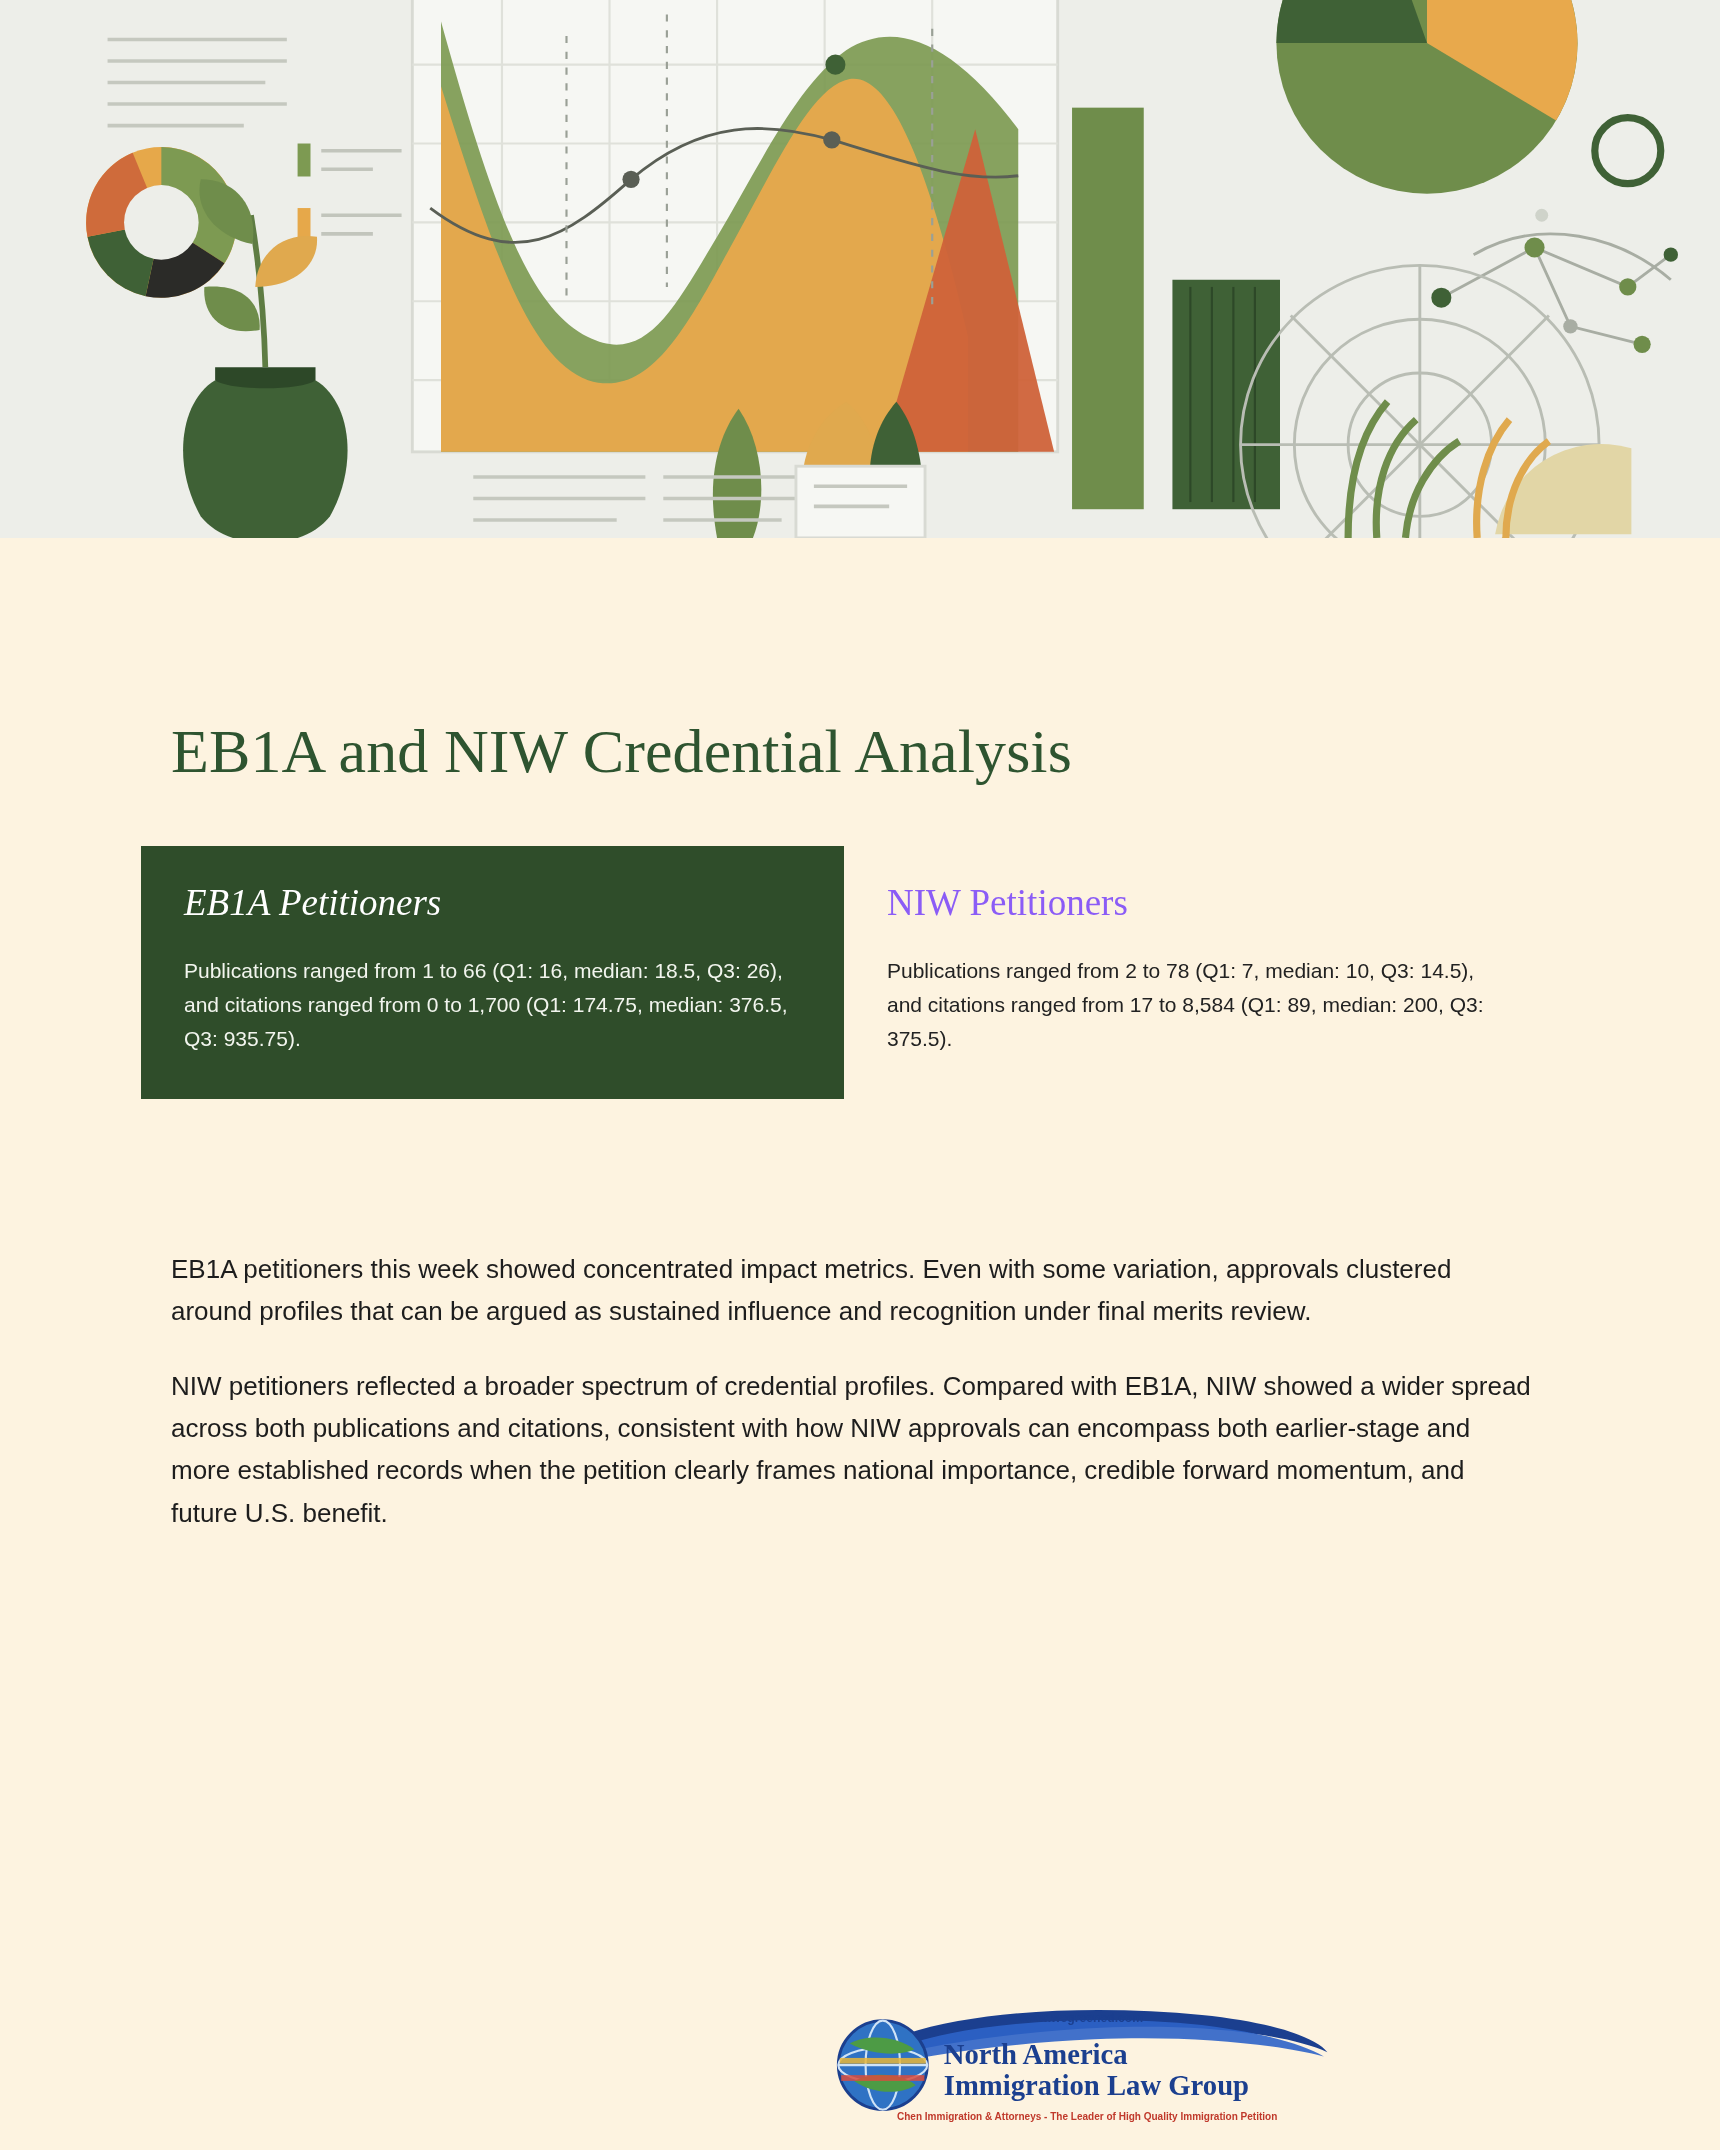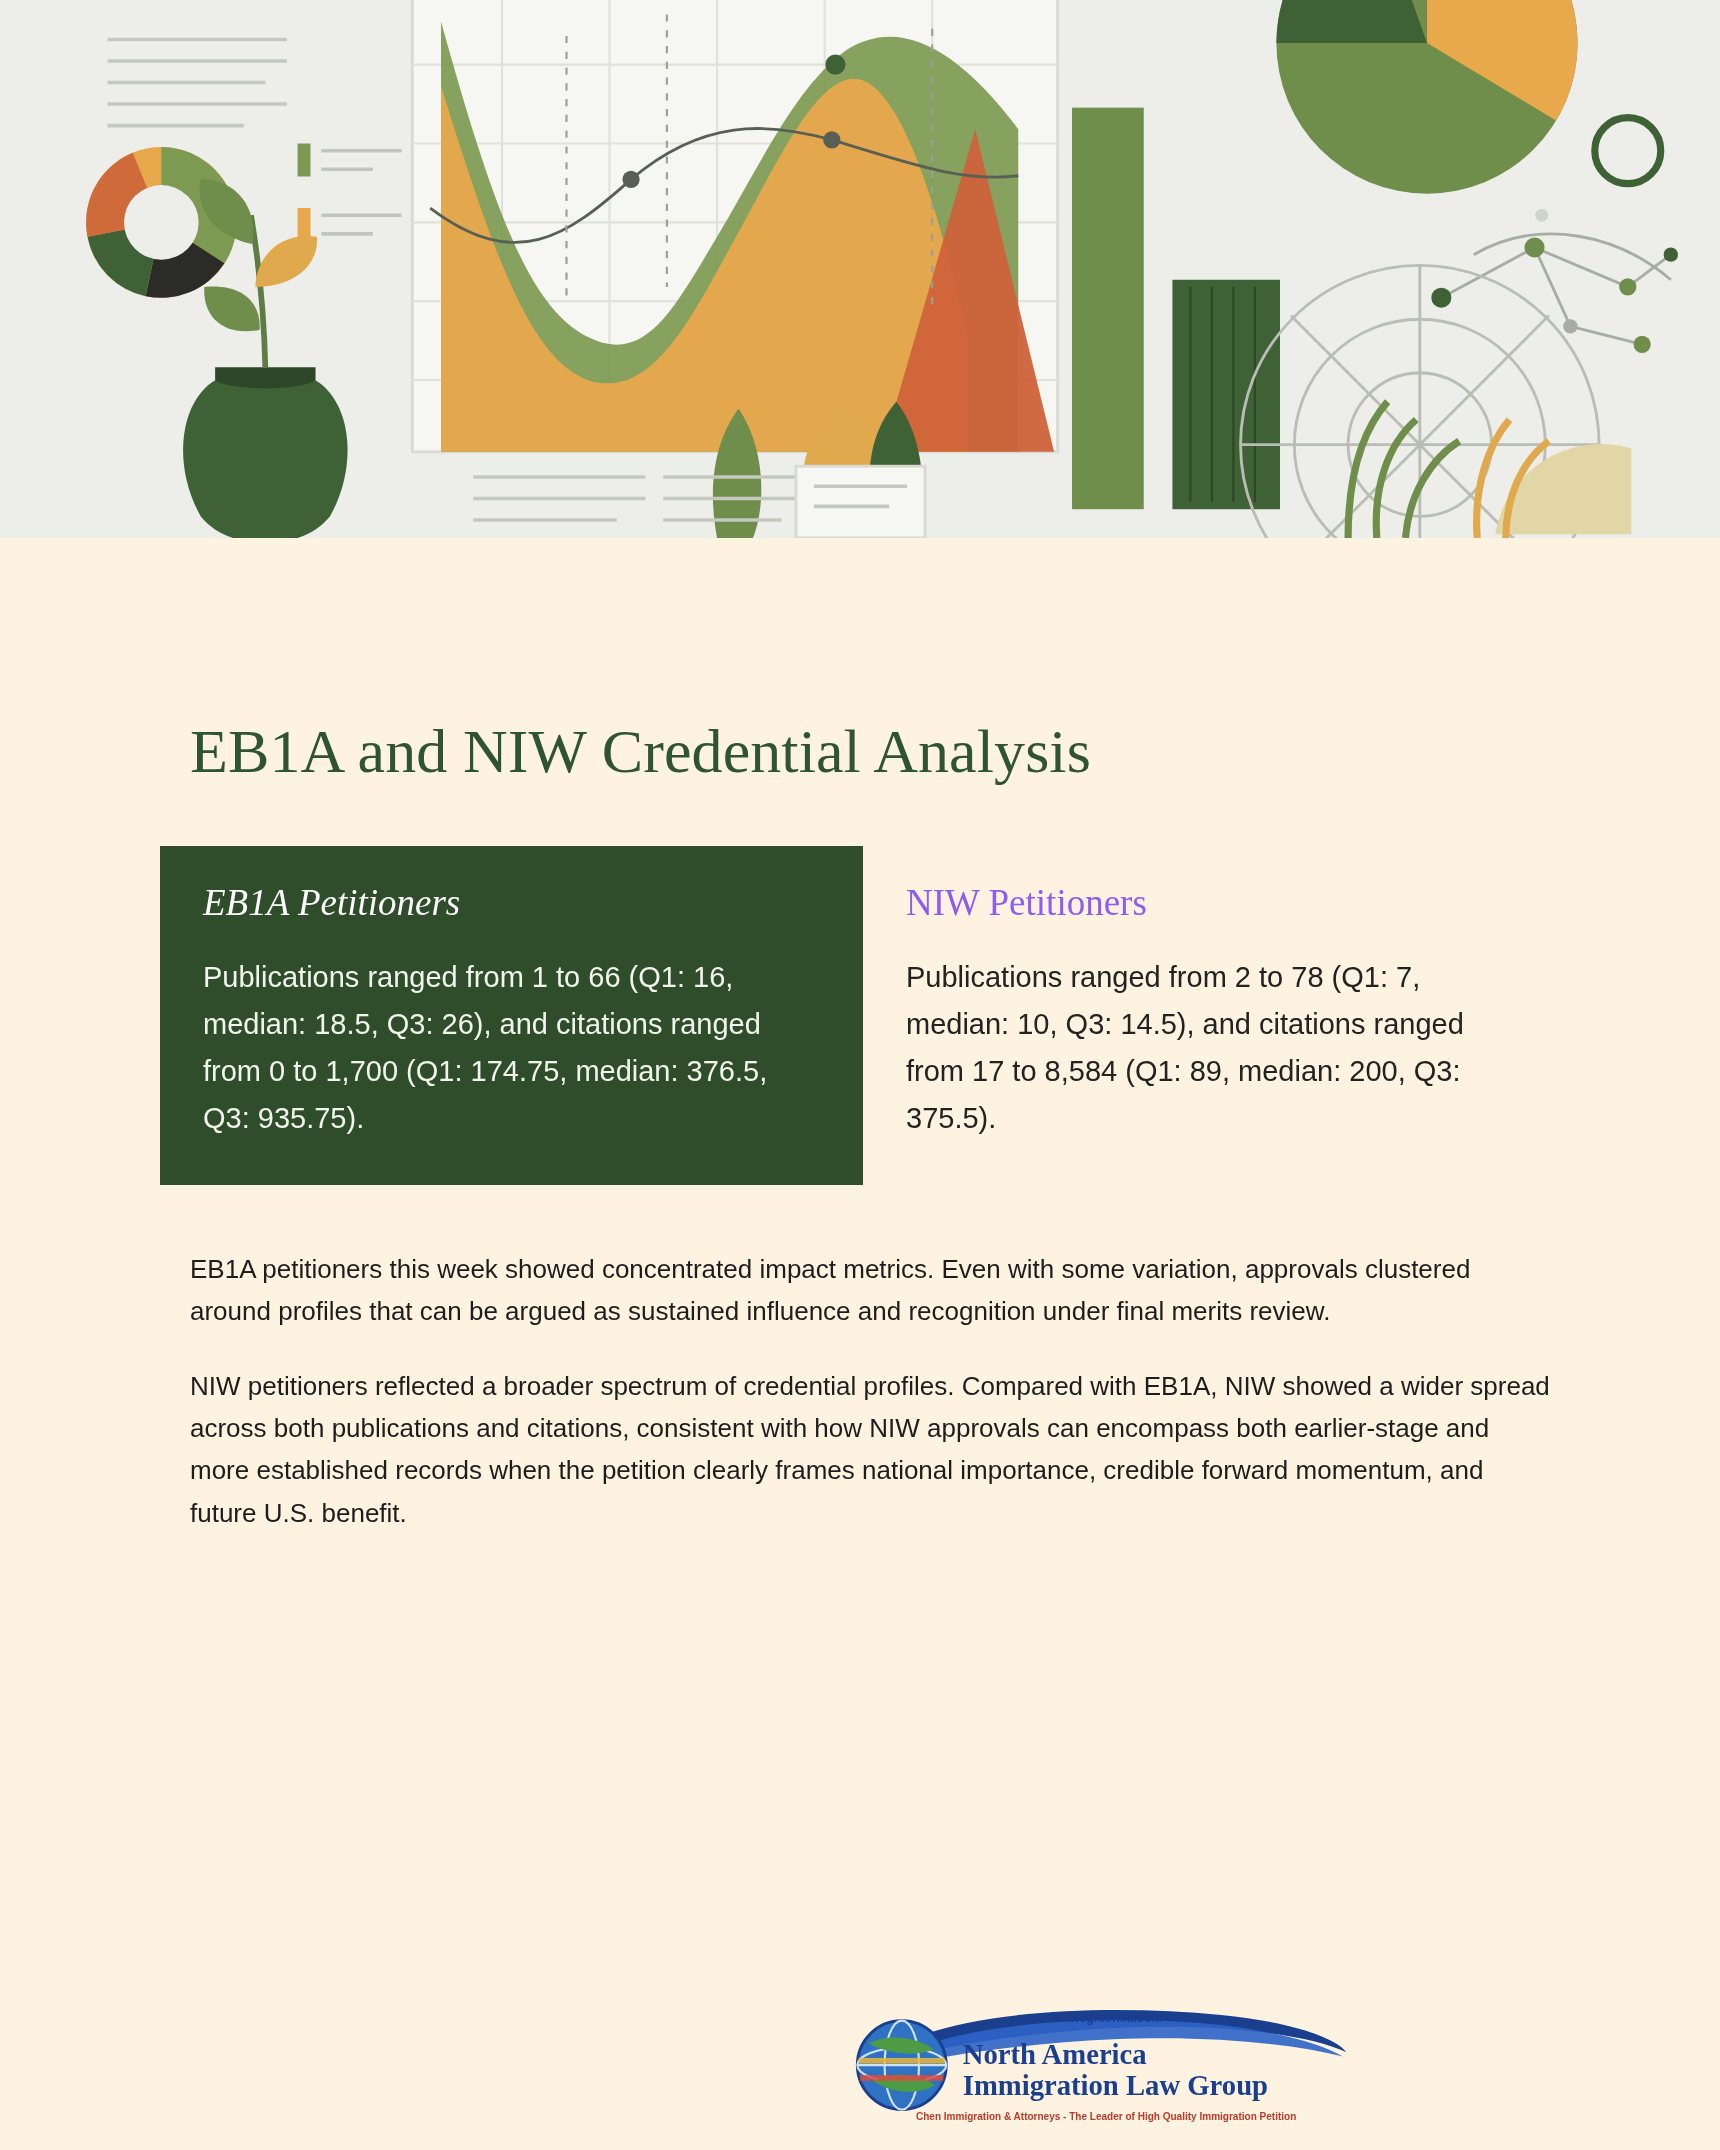--- a/index.html
+++ b/index.html
@@ -36,21 +36,20 @@
   }
 
   
   .content {
     position: absolute;
     top: 538px;
     left: 0;
     width: 1417px;
     height: 1613px;
     background: #fdf3e0;
-    margin-left: 19px;
   }
 
   .title {
     position: absolute;
     left: 171px;
     top: 136px;
     font-family: "Liberation Serif", serif;
     font-size: 62px;
     font-weight: 400;
     color: #2e5430;
@@ -86,21 +85,21 @@
     font-size: 37px;
     font-weight: 400;
     margin: 0 0 30px 0;
     line-height: 1.1;
   }
   .card.filled .card-title { color: #ffffff; font-style: italic; }
   .card.plain .card-title { color: #8b5cf6; }
 
   .card-body {
     font-family: "Liberation Sans", sans-serif;
-    font-size: 29px;
+    font-size: 21px;
     line-height: 1.62;
     font-weight: 400;
   }
   .card.filled .card-body { color: #f2f5ee; }
   .card.plain .card-body { color: #222222; }
 
   .paragraphs {
     position: absolute;
     left: 171px;
     top: 710px;

